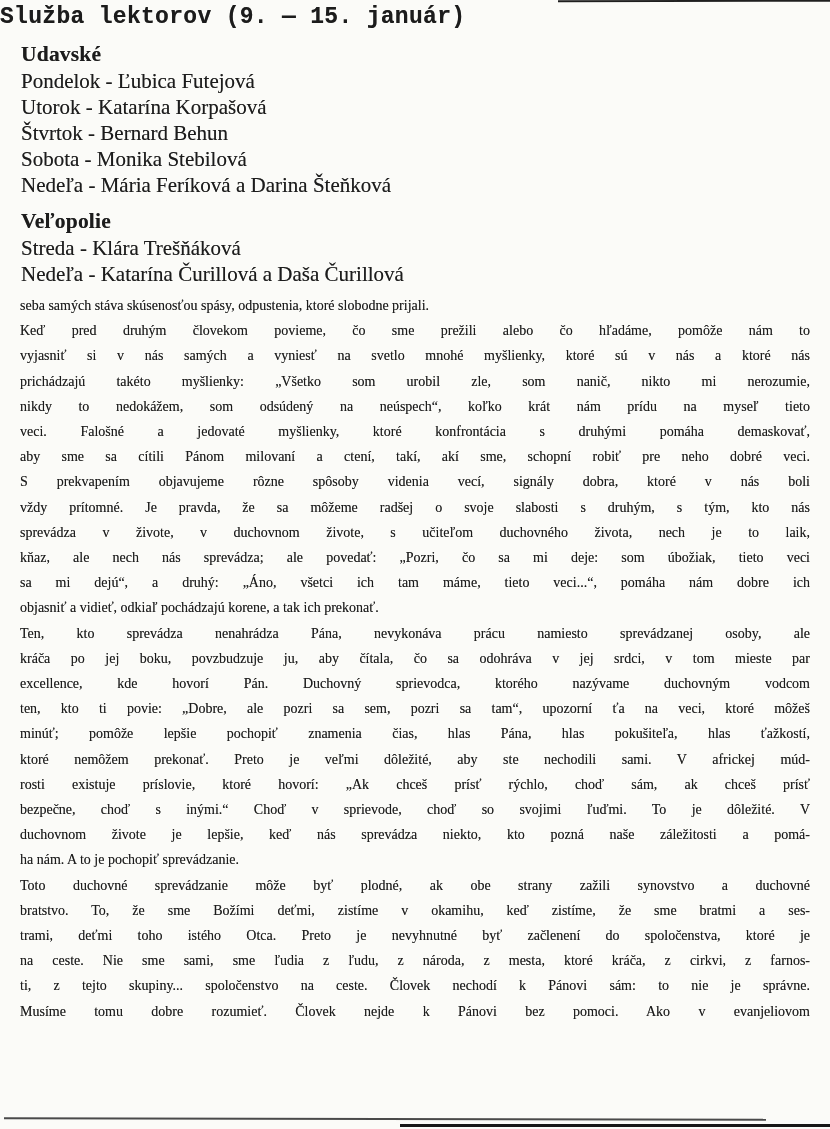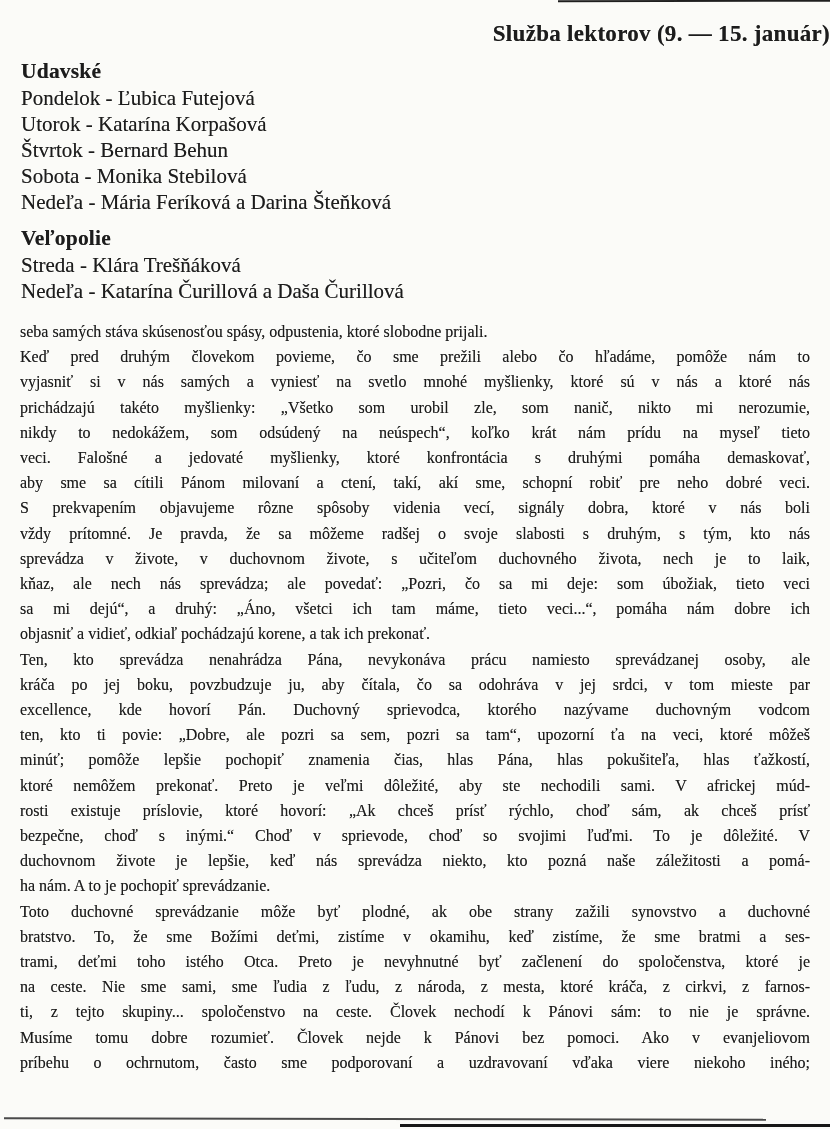--- a/index.html
+++ b/index.html
@@ -8,44 +8,45 @@
     background: #fbfbf8;
     font-family: "Liberation Serif", serif;
     color: #1c1c1c;
     position: relative;
     overflow: hidden;
     -webkit-font-smoothing: antialiased;
   }
   .page { position: absolute; inset: 0; }
   .title {
     margin: 0;
-    padding-top: 20px;
-    text-align: right;
+    padding-top: 3px;
+    text-align: left;
     font-size: 23px;
     line-height: 28px;
     font-weight: 700;
     letter-spacing: 0.3px;
     text-shadow: 0 0 0.5px rgba(20,20,20,0.55);
+    font-family: Liberation Mono, monospace;
   }
   .schedule {
     margin: 2px 20px 0 21px;
     font-size: 21px;
     text-shadow: 0 0 0.5px rgba(20,20,20,0.5);
   }
   .schedule .heading {
     font-weight: 700;
     font-size: 21.5px;
     line-height: 27px;
     margin-top: 10px;
     letter-spacing: 0.2px;
   }
   .schedule .entry { line-height: 26px; }
   .bodytext {
-    margin: 15px 20px 0 20px;
-    font-size: 16px;
+    margin: 6px 20px 0 20px;
+    font-size: 14px;
     line-height: 25.2px;
     text-shadow: 0 0 0.5px rgba(20,20,20,0.5);
   }
   .bodytext .para { margin: 0; }
   .bodytext .line { text-align: left; }
   .bodytext .line.just {
     text-align: justify;
     text-align-last: justify;
   }
   
@@ -115,19 +116,18 @@
         <div class="line just">duchovnom živote je lepšie, keď nás sprevádza niekto, kto pozná naše záležitosti a pomá-</div>
         <div class="line">ha nám. A to je pochopiť sprevádzanie.</div>
       </div>
       <div class="para">
         <div class="line just">Toto duchovné sprevádzanie môže byť plodné, ak obe strany zažili synovstvo a duchovné</div>
         <div class="line just">bratstvo. To, že sme Božími deťmi, zistíme v okamihu, keď zistíme, že sme bratmi a ses-</div>
         <div class="line just">trami, deťmi toho istého Otca. Preto je nevyhnutné byť začlenení do spoločenstva, ktoré je</div>
         <div class="line just">na ceste. Nie sme sami, sme ľudia z ľudu, z národa, z mesta, ktoré kráča, z cirkvi, z farnos-</div>
         <div class="line just">ti, z tejto skupiny... spoločenstvo na ceste. Človek nechodí k Pánovi sám: to nie je správne.</div>
         <div class="line just">Musíme tomu dobre rozumieť. Človek nejde k Pánovi bez pomoci. Ako v evanjeliovom</div>
-        <div class="line just">príbehu o ochrnutom, často sme podporovaní a uzdravovaní vďaka viere niekoho iného;</div>
       </div>
     </section>
 
   <div class="artifact bottom-rule-1"></div>
   <div class="artifact bottom-rule-2"></div>
 </div>
 
 </body></html>

